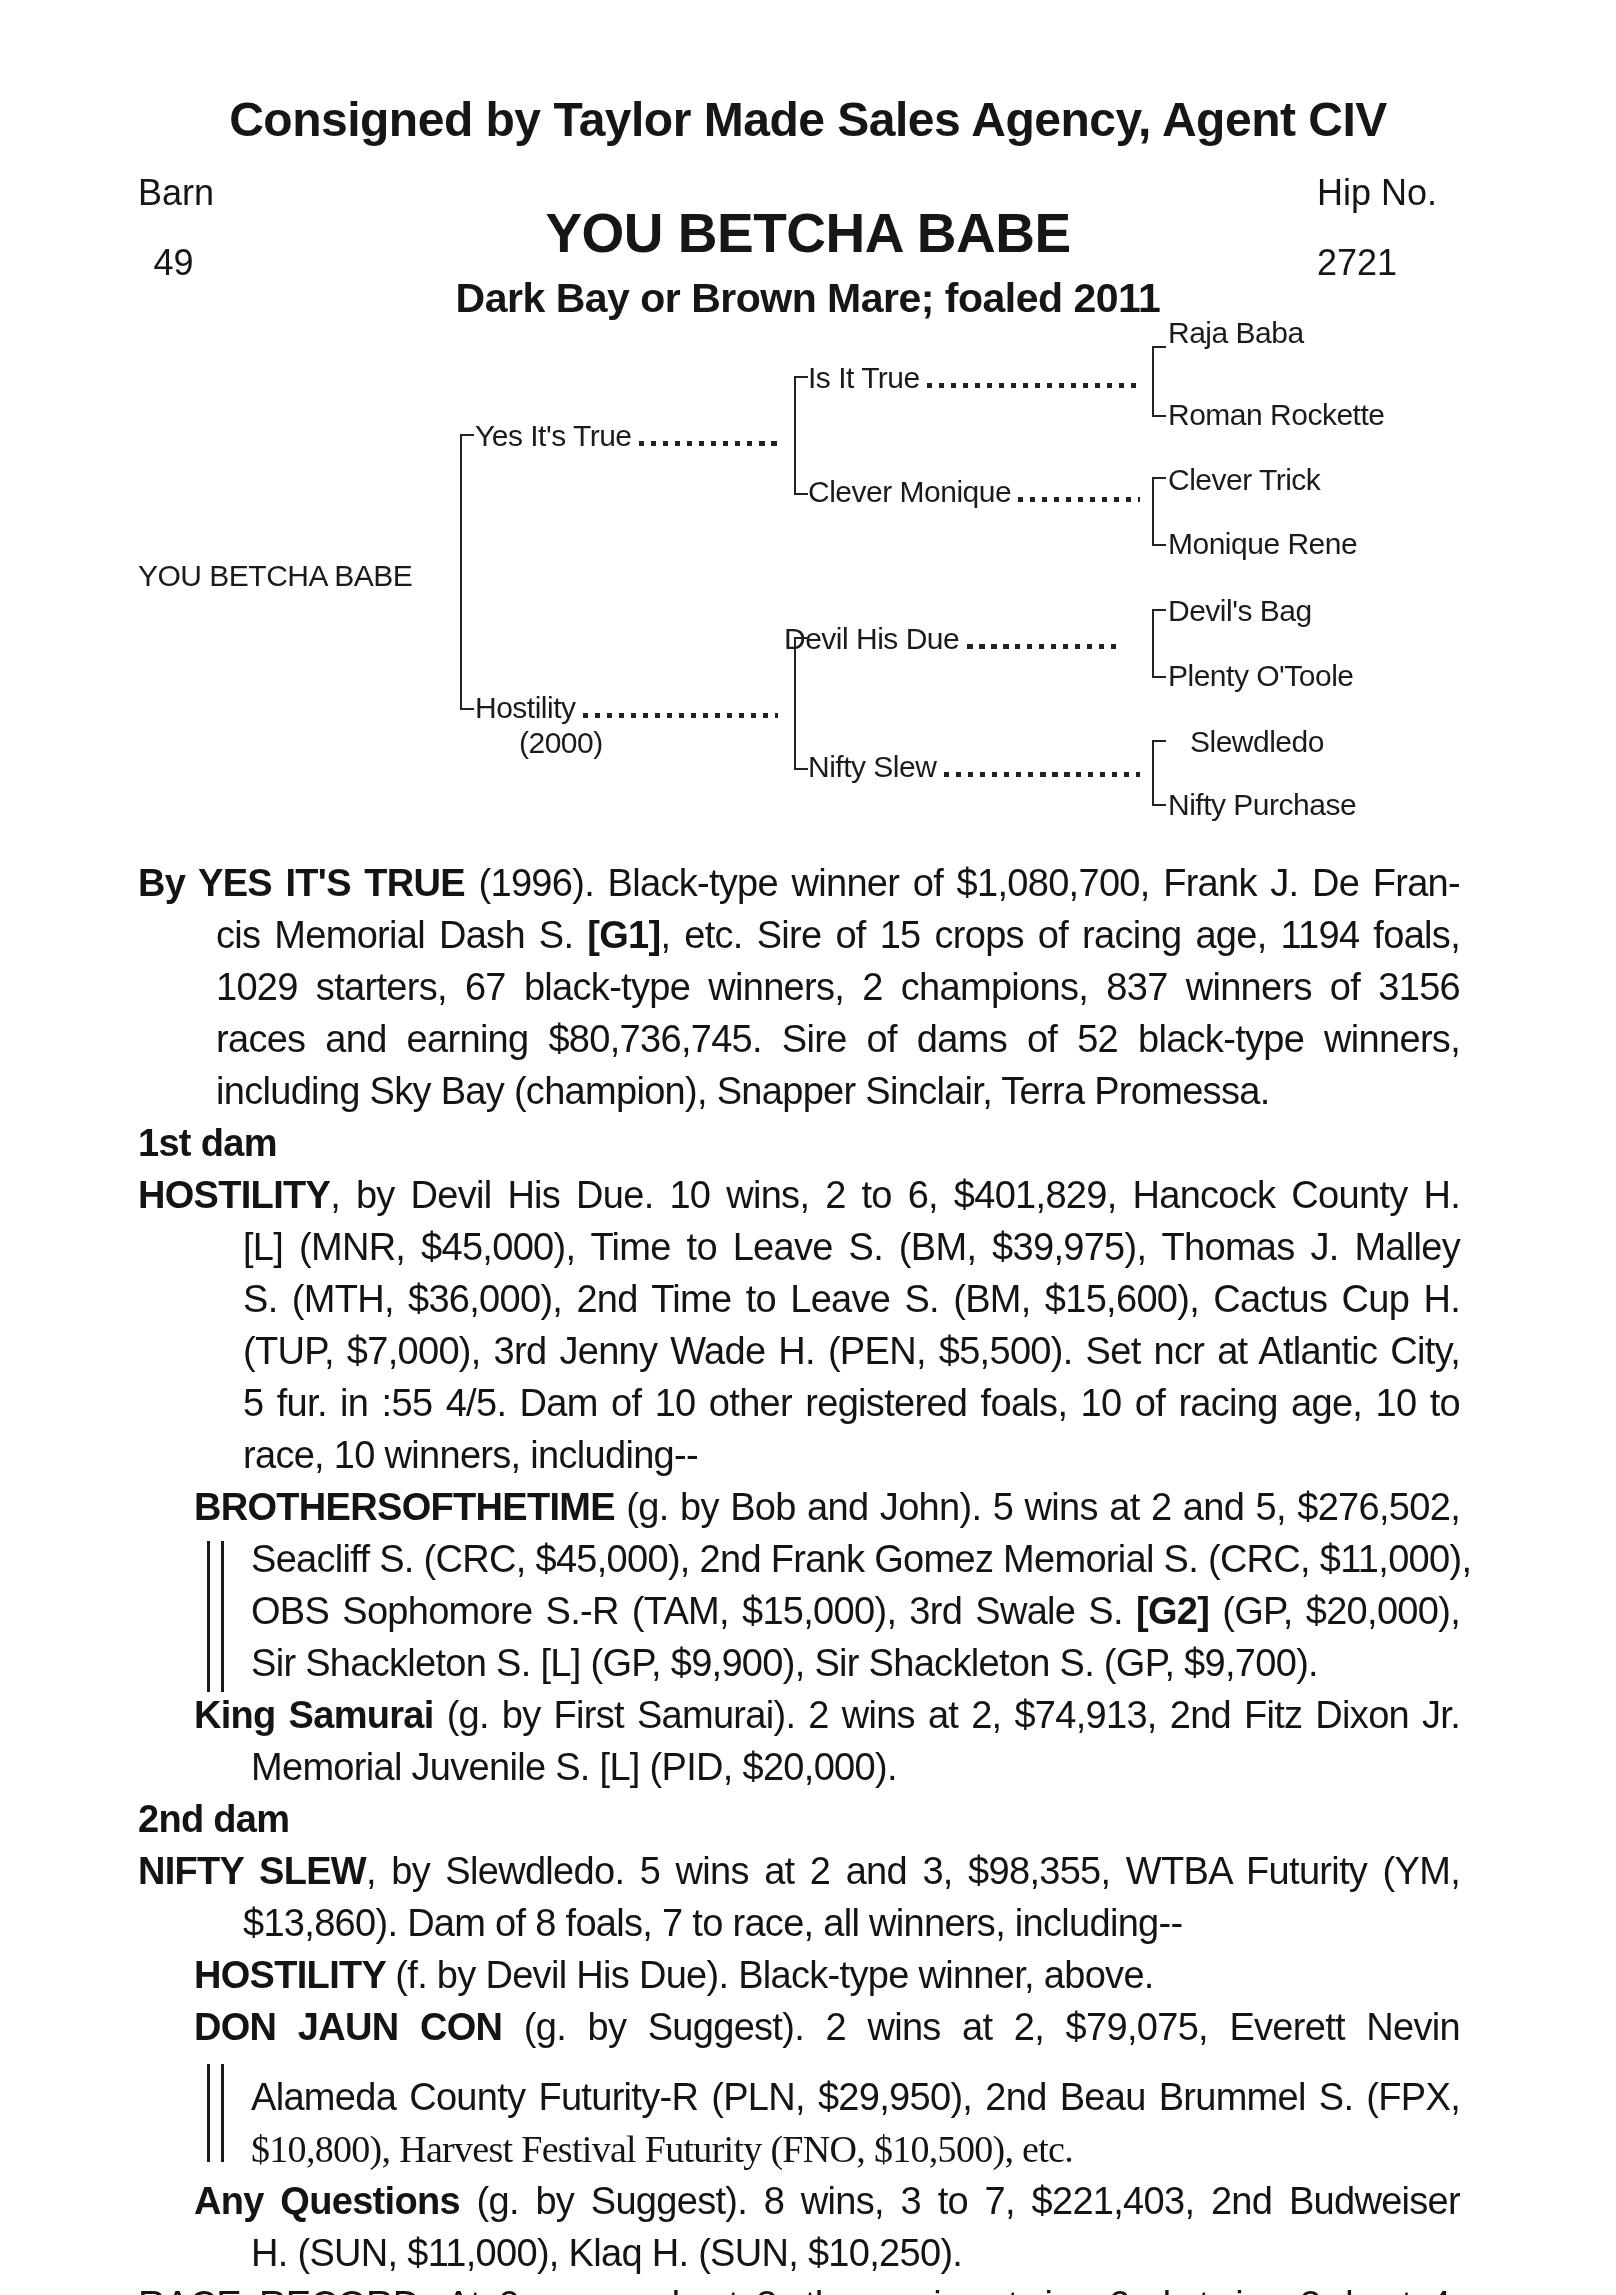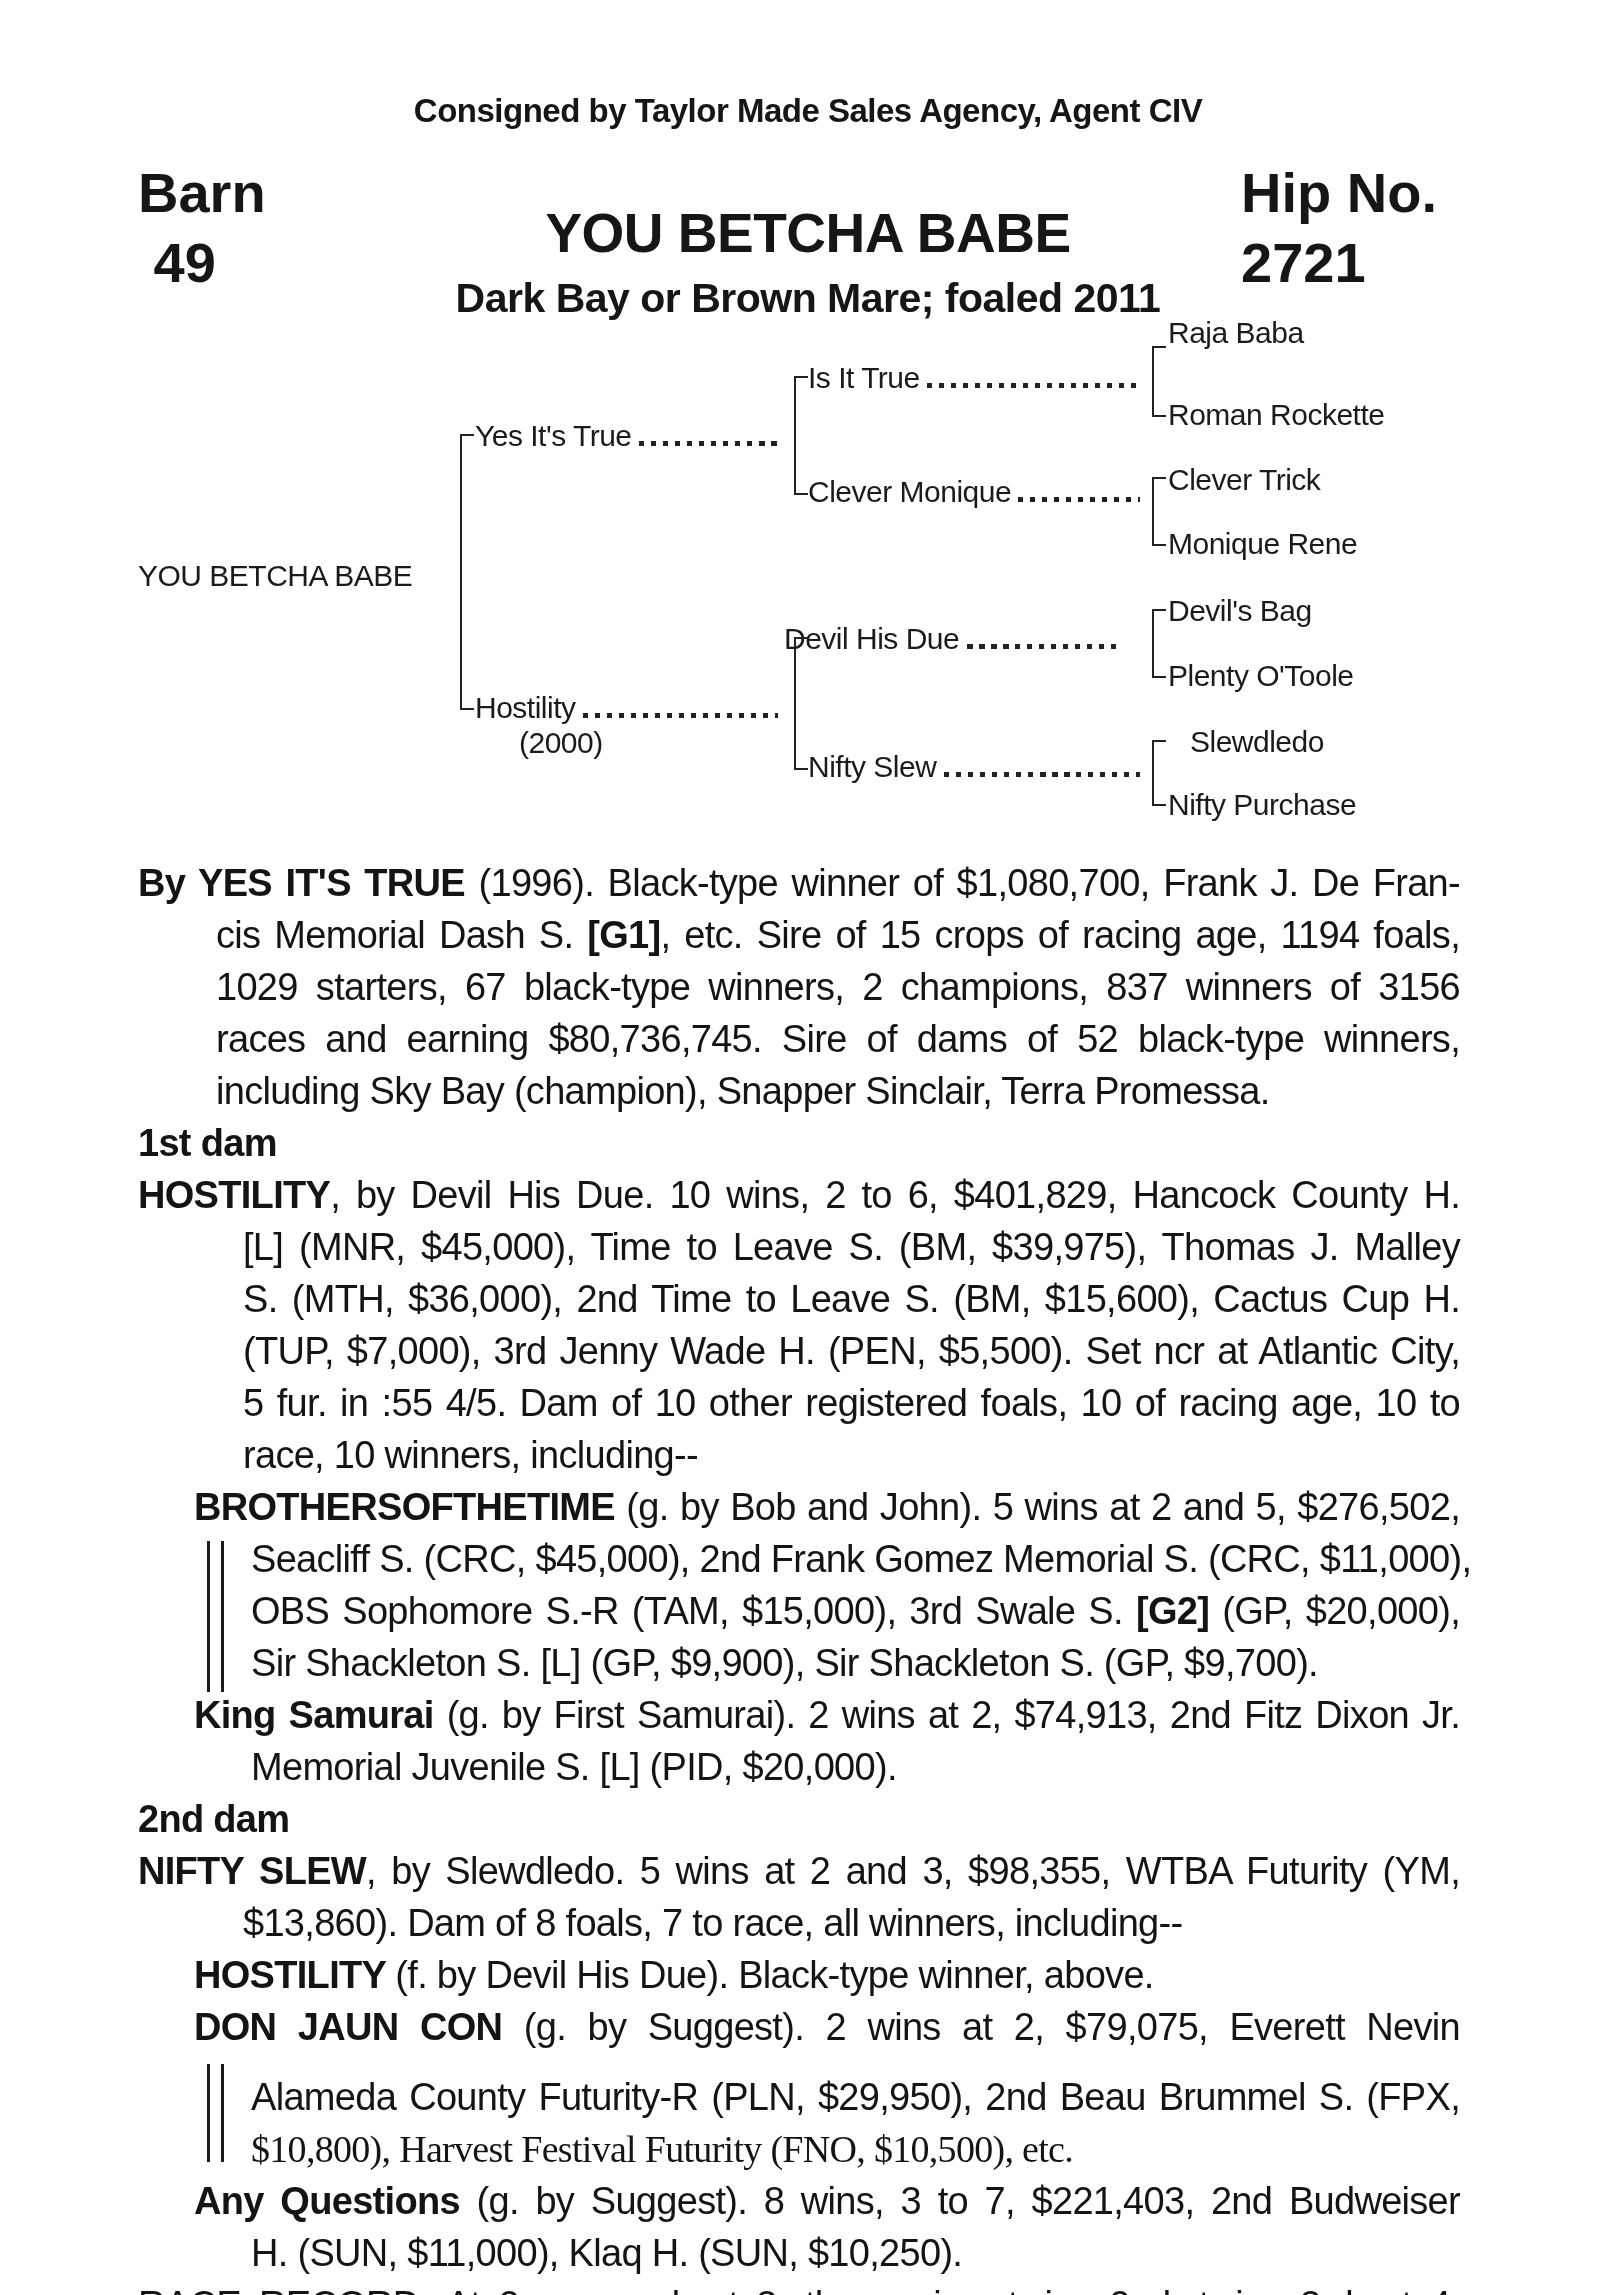--- a/index.html
+++ b/index.html
@@ -4,22 +4,22 @@
 <style>
   html,body{margin:0;padding:0;}
   body{
     width:1616px;height:3227px;position:relative;background:#ffffff;
     font-family:"Liberation Sans", sans-serif;color:#161616;
     overflow:hidden;
   }
   .b{font-weight:700;}
   
   .consigned{position:absolute;left:0;top:92px;width:1616px;text-align:center;
-    font-size:33px;font-weight:700;letter-spacing:-0.5px;}
-  .corner{position:absolute;top:158px;font-size:56px;font-weight:700;line-height:70px;}
+    font-size:48px;font-weight:700;letter-spacing:-0.5px;}
+  .corner{position:absolute;top:158px;font-size:36px;font-weight:400;line-height:70px;}
   .corner .num{padding-left:15.6px;}
   .barn-block{left:138px;}
   .hip-block{right:179px;text-align:left;}
   .horse-name{position:absolute;left:0;top:201px;width:1616px;text-align:center;
     font-size:55px;font-weight:700;letter-spacing:-0.5px;}
   .horse-desc{position:absolute;left:0;top:275px;width:1616px;text-align:center;
     font-size:41px;font-weight:700;letter-spacing:-0.5px;}
   
   .tree{position:absolute;left:0;top:0;font-size:30px;letter-spacing:-0.5px;color:#1b1b1b;}
   .tnode{position:absolute;display:flex;height:39px;align-items:flex-end;}

